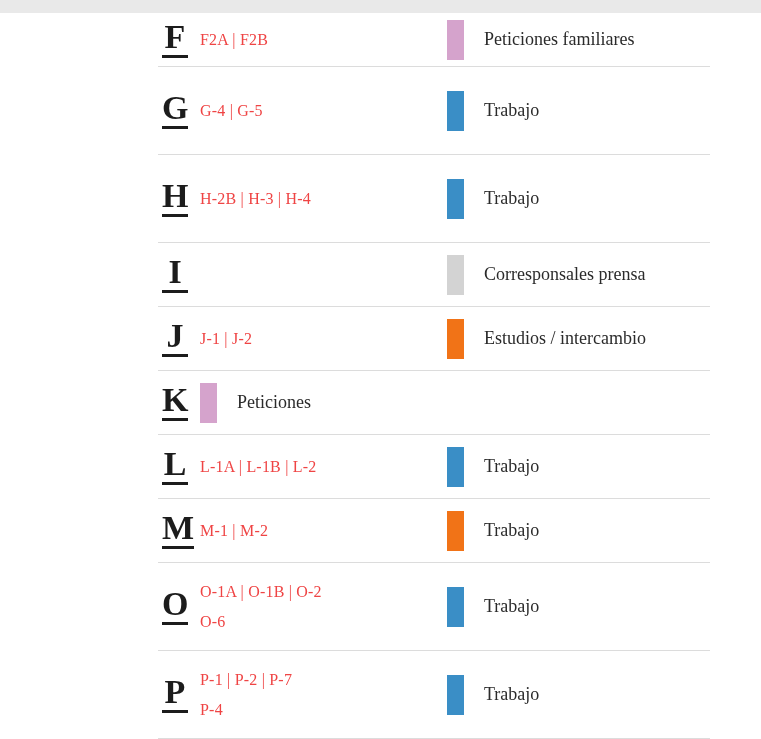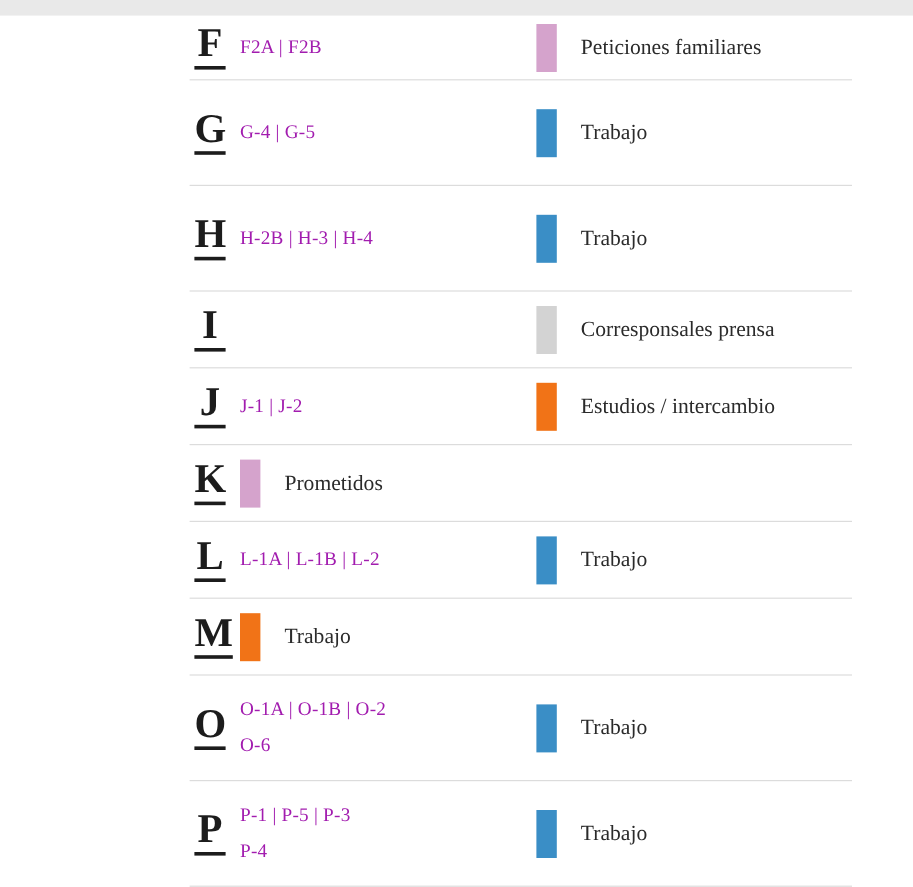--- a/index.html
+++ b/index.html
@@ -30,21 +30,21 @@
     min-width:26px;
     margin-left:4px;
     text-align:center;
     font-size:34px;line-height:30px;font-weight:bold;color:#1c1c1c;
     border-bottom:3px solid #1c1c1c;
     padding-bottom:3px;
     text-decoration:none;
   }
   .codes-cell{
     flex:0 0 247px;width:247px;
-    font-size:16px;line-height:30px;color:#a21caf;
+    font-size:16px;line-height:30px;color:#ef4444;
     letter-spacing:0.2px;
   }
   .swatch{
     flex:0 0 17px;width:17px;height:40px;
   }
   .category-cell{
     margin-left:20px;
     font-size:18px;color:#2b2b2b;
   }
 </style>
@@ -105,38 +105,41 @@
       </div>
     <div class="swatch" style="background: rgb(241, 115, 23);"></div>
     <div class="category-cell">Estudios / intercambio</div>
   </div>
 
   <div class="visa-row" style="border-bottom-color: rgb(220, 220, 220);">
     <div class="letter-cell">
       <a class="visa-letter" href="#">K</a>
     </div>
     <div class="swatch" style="background: rgb(213, 163, 204);"></div>
-    <div class="category-cell">Prometidos</div>
+    <div class="category-cell">Peticiones</div>
   </div>
 
   <div class="visa-row" style="border-bottom-color: rgb(220, 220, 220);">
     <div class="letter-cell">
       <a class="visa-letter" href="#">L</a>
     </div>
     <div class="codes-cell">
         <div>L-1A | L-1B | L-2</div>
       </div>
     <div class="swatch" style="background: rgb(58, 142, 198);"></div>
     <div class="category-cell">Trabajo</div>
   </div>
 
   <div class="visa-row" style="border-bottom-color: rgb(220, 220, 220);">
     <div class="letter-cell">
       <a class="visa-letter" href="#">M</a>
     </div>
+    <div class="codes-cell">
+        <div>M-1 | M-2</div>
+      </div>
     <div class="swatch" style="background: rgb(241, 115, 23);"></div>
     <div class="category-cell">Trabajo</div>
   </div>
 
   <div class="visa-row two-line" style="border-bottom-color: rgb(220, 220, 220);">
     <div class="letter-cell">
       <a class="visa-letter" href="#">O</a>
     </div>
     <div class="codes-cell">
         <div>O-1A | O-1B | O-2</div>
@@ -144,19 +147,19 @@
       </div>
     <div class="swatch" style="background: rgb(58, 142, 198);"></div>
     <div class="category-cell">Trabajo</div>
   </div>
 
   <div class="visa-row two-line" style="border-bottom-color: rgb(220, 220, 220);">
     <div class="letter-cell">
       <a class="visa-letter" href="#">P</a>
     </div>
     <div class="codes-cell">
-        <div>P-1 | P-5 | P-3</div>
+        <div>P-1 | P-2 | P-7</div>
         <div>P-4</div>
       </div>
     <div class="swatch" style="background: rgb(58, 142, 198);"></div>
     <div class="category-cell">Trabajo</div>
   </div>
 </div>
 
 </body></html>

